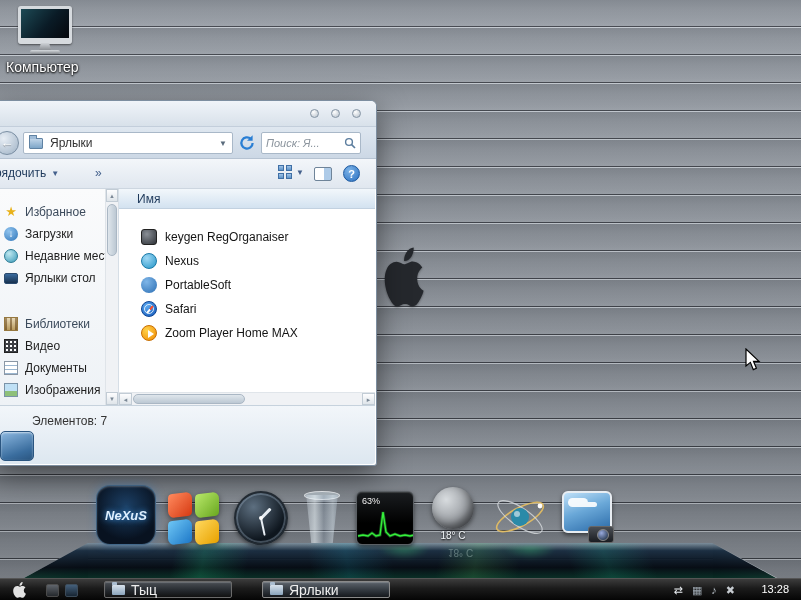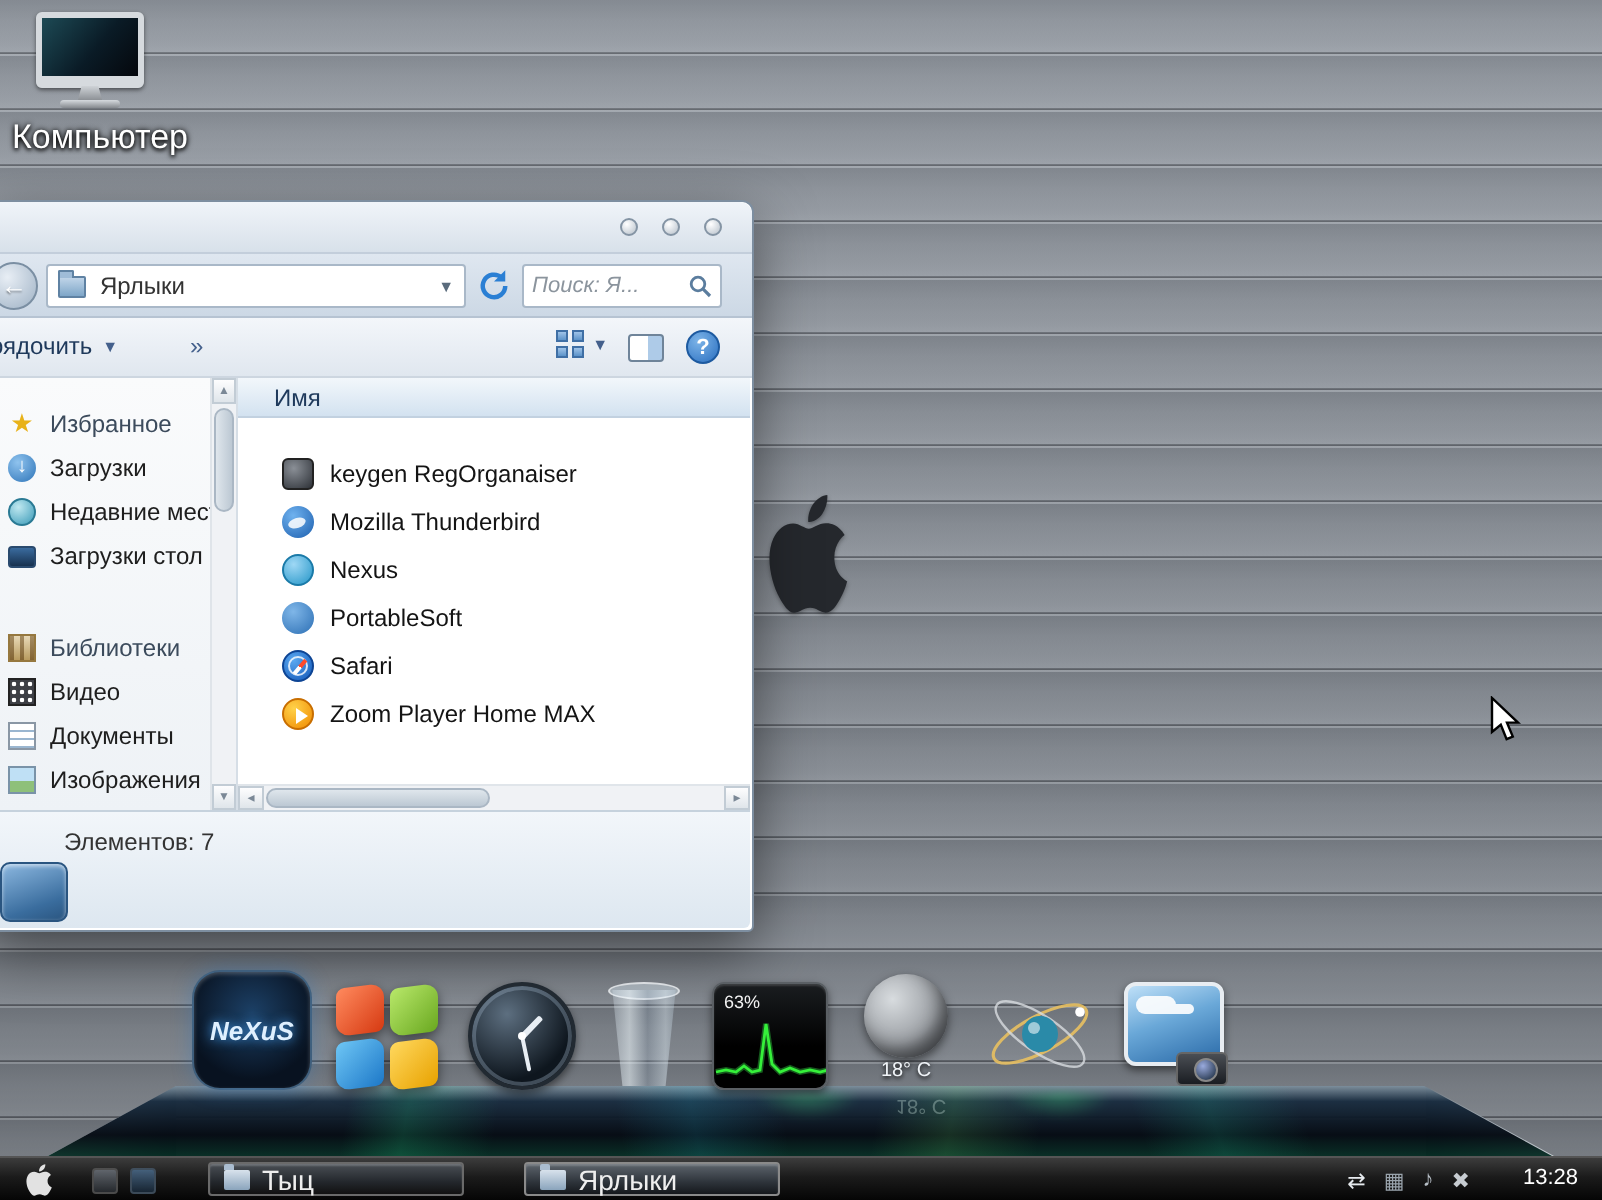--- a/index.html
+++ b/index.html
@@ -7,21 +7,21 @@
   body{font-family:"Liberation Sans",sans-serif;}
   .stage{position:relative;width:801px;height:600px;overflow:hidden;background-color:#8a9098;
     background-image:
       linear-gradient(180deg,rgba(255,255,255,.05),rgba(0,0,0,.10) 78%,rgba(0,0,0,.20)),
       repeating-linear-gradient(180deg,
         #7e848c 0px,#8b9199 10px,#959ba3 22px,#9ba1a9 26px,
         #3f434a 26.5px,#c3c9d0 27.5px,#7e848c 28px);}
   
   .wall-apple{position:absolute;left:381px;top:247px;width:46px;height:60px;filter:drop-shadow(0 1px 1px rgba(0,0,0,.35));}
   
-  .desk-icon{position:absolute;left:6px;top:6px;width:78px;text-align:left;color:#fff;font-size:17px;cursor:default;}
+  .desk-icon{position:absolute;left:6px;top:6px;width:78px;text-align:left;color:#fff;font-size:14px;cursor:default;}
   .monitor{position:relative;width:54px;height:50px;margin:0 auto;}
   .scr{width:54px;height:38px;border:3px solid #d6dade;border-bottom-width:6px;border-radius:3px;
        background:linear-gradient(130deg,#1d4a55,#0a1b26 55%,#05070c);box-shadow:0 1px 2px rgba(0,0,0,.5);}
   .stand{width:12px;height:7px;margin:-1px auto 0;background:linear-gradient(#cfd3d7,#8d9196);clip-path:polygon(15% 0,85% 0,100% 100%,0 100%);}
   .base{width:30px;height:4px;margin:0 auto;border-radius:2px;background:linear-gradient(#d6dade,#85898e);}
   .desk-lbl{margin-top:3px;text-shadow:0 1px 2px #000,0 0 3px #000;}
   
   .win{position:absolute;left:-8px;top:100px;width:385px;height:366px;background:#fff;border:1px solid #7d8ea0;
        border-radius:6px 6px 3px 3px;box-shadow:0 10px 30px rgba(0,0,0,.5);}
   .win-titlebar{height:26px;background:linear-gradient(#f0f4f9,#d8e1ea);border-radius:6px 6px 0 0;border-bottom:1px solid #c3cedb;position:relative;}
@@ -238,21 +238,21 @@
         <div class="side-row">
           <span class="si si-dl">↓</span>
           <span>Загрузки</span>
         </div>
         <div class="side-row">
           <span class="si si-recent"></span>
           <span>Недавние мест</span>
         </div>
         <div class="side-row">
           <span class="si si-desk"></span>
-          <span>Загрузки стол</span>
+          <span>Ярлыки стол</span>
         </div>
         <div class="side-row side-section gap-before">
           <span class="si si-lib"></span>
           <span>Библиотеки</span>
         </div>
         <div class="side-row">
           <span class="si si-video"></span>
           <span>Видео</span>
         </div>
         <div class="side-row">
@@ -271,24 +271,20 @@
       </div>
 
       <div class="main">
         <div class="col-header">
           <span>Имя</span>
         </div>
         <div class="rows">
           <div class="row">
             <span class="fi fi-keygen"></span>
             <span>keygen RegOrganaiser</span>
-          </div>
-          <div class="row">
-            <span class="fi fi-thunderbird"></span>
-            <span>Mozilla Thunderbird</span>
           </div>
           <div class="row">
             <span class="fi fi-nexus"></span>
             <span>Nexus</span>
           </div>
           <div class="row">
             <span class="fi fi-portablesoft"></span>
             <span>PortableSoft</span>
           </div>
           <div class="row">

